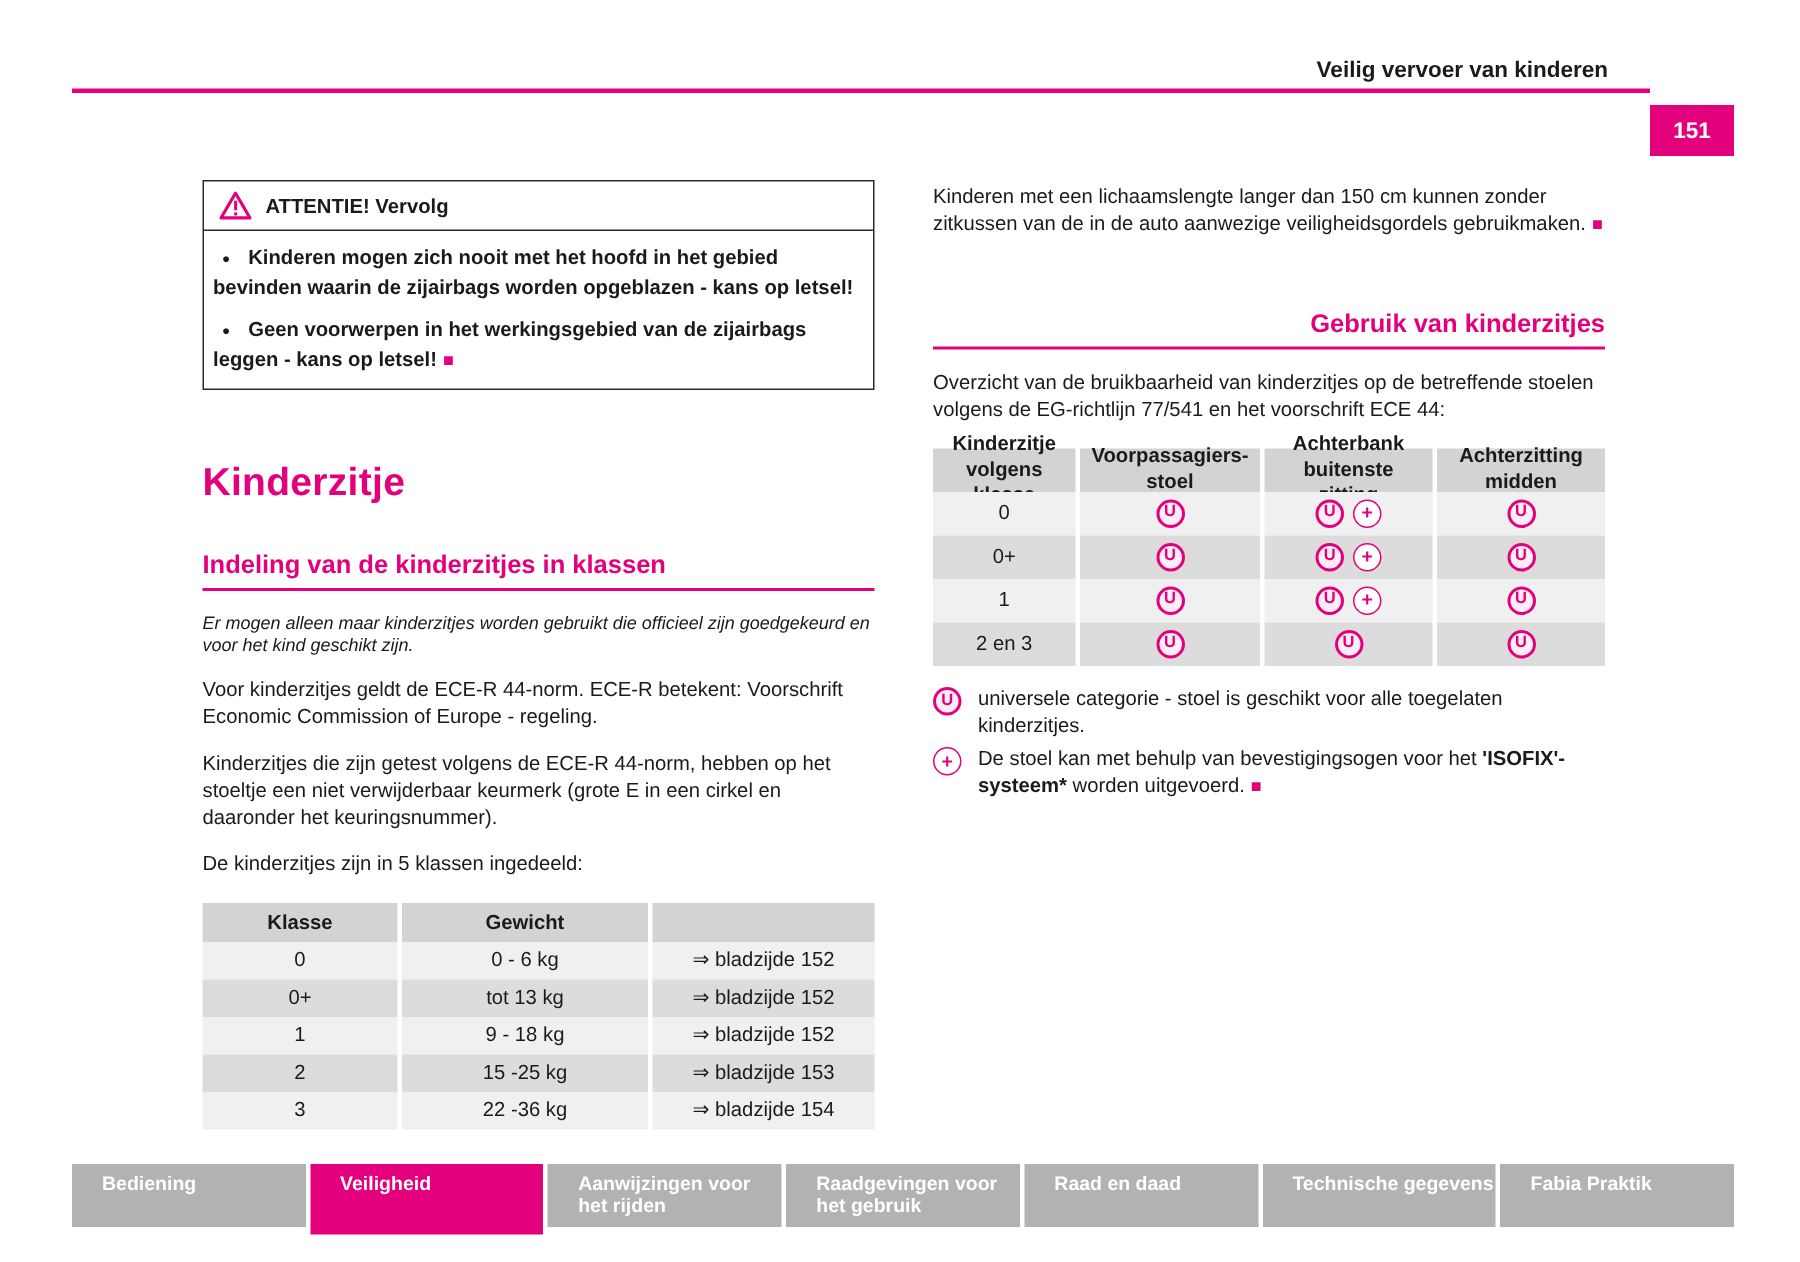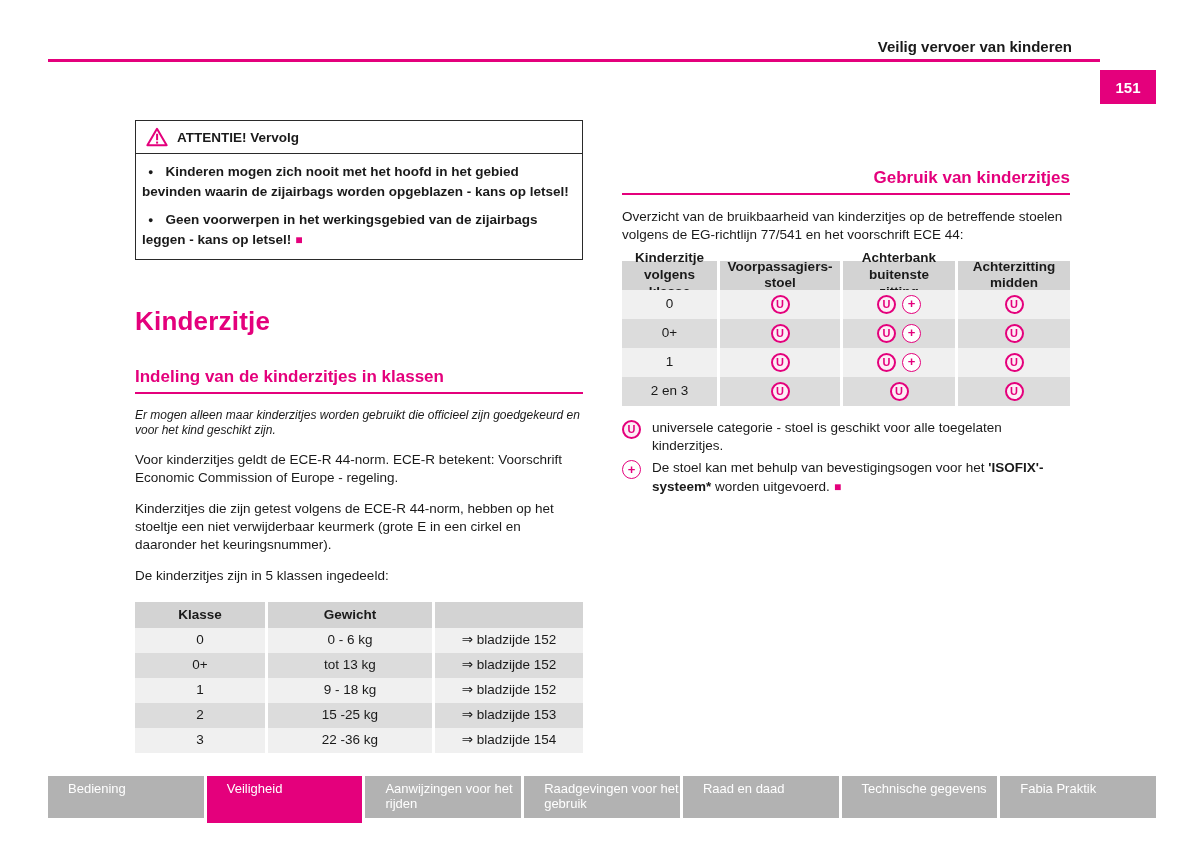--- a/index.html
+++ b/index.html
@@ -97,21 +97,21 @@
   }
   .right .intro{margin-top:2px;font-size:13.5px;line-height:1.33;}
   .right .h2{margin-top:48px;text-align:right;}
   
   .footer{
     position:absolute;left:48px;top:776px;width:1108px;
     display:flex;gap:3px;align-items:flex-start;
   }
   .ftab{
     flex:1 1 0;height:42px;background:var(--footer-gray);
-    color:#fff;font-size:13px;font-weight:normal;line-height:1.15;
+    color:#fff;font-size:13px;font-weight:bold;line-height:1.15;
     padding:6px 0 0 20px;
   }
   .ftab.active{background:var(--accent);height:47px;}
 </style>
 </head>
 <body>
 
 <div class="hdr-title">Veilig vervoer van kinderen</div>
 <div class="hdr-badge">151</div>
 <div class="hdr-rule"></div>
@@ -166,20 +166,21 @@
         <div class="cell r-dark">15 -25 kg</div>
         <div class="cell r-dark">⇒ bladzijde 153</div>
         <div class="cell r-light">3</div>
         <div class="cell r-light">22 -36 kg</div>
         <div class="cell r-light">⇒ bladzijde 154</div>
       </div>
   </div>
 
   <div class="col right">
 
+    <p class="intro" id="right-intro">Kinderen met een lichaamslengte langer dan 150 cm kunnen zonder zitkussen van de in de auto aanwezige veiligheidsgordels gebruikmaken.<span class="sq">■</span></p>
 
     <div class="h2">Gebruik van kinderzitjes</div>
 
     <p class="body-p">Overzicht van de bruikbaarheid van kinderzitjes op de betreffende stoelen volgens de EG-richtlijn 77/541 en het voorschrift ECE 44:</p>
 
     <div class="grid usage-grid" id="usage-table">
         <div class="cell th">Kinderzitje volgens klasse</div>
         <div class="cell th">Voorpassagiers-stoel</div>
         <div class="cell th">Achterbank buitenste zitting</div>
         <div class="cell th">Achterzitting midden</div>

